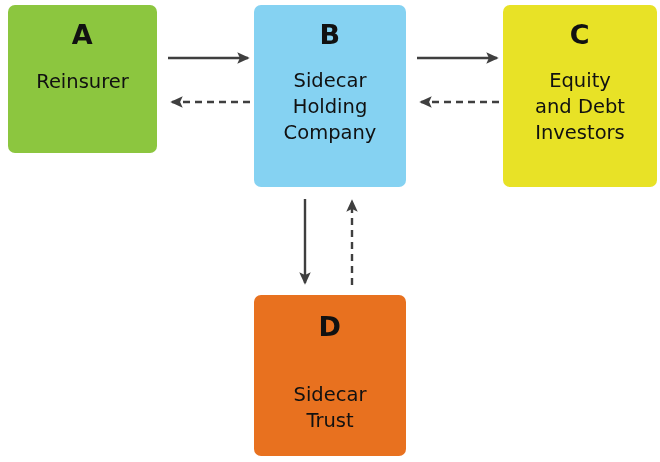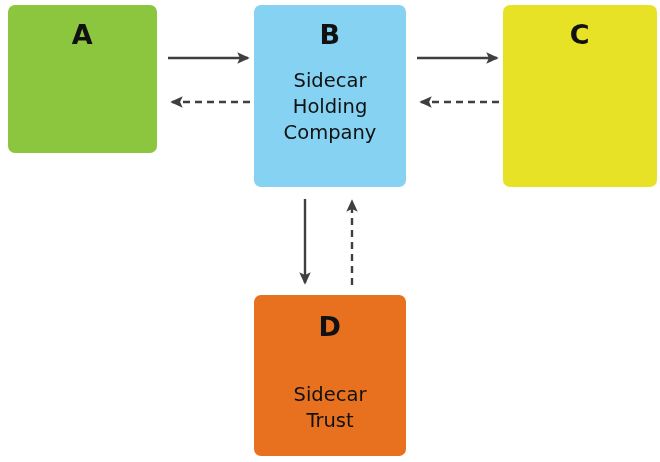--- a/index.html
+++ b/index.html
@@ -125,31 +125,35 @@
       <line x1="305" y1="199" x2="305" y2="283" stroke="#3F3F3F" stroke-width="2.4" marker-end="url(#arrowhead)"></line>
     </g>
 
     <g>
       <line x1="352" y1="285" x2="352" y2="201" stroke="#3F3F3F" stroke-width="2.4" stroke-dasharray="7 5" marker-end="url(#arrowhead)"></line>
     </g>
   </svg>
 
   <div class="node" id="node-a" style="background: rgb(140, 198, 63);">
     <div class="node-letter">A</div>
+    <div class="node-label">Reinsurer</div>
   </div>
 
   <div class="node" id="node-b" style="background: rgb(133, 210, 242);">
     <div class="node-letter">B</div>
     <div class="node-label">Sidecar
 Holding
 Company</div>
   </div>
 
   <div class="node" id="node-c" style="background: rgb(232, 226, 38);">
     <div class="node-letter">C</div>
+    <div class="node-label">Equity
+and Debt
+Investors</div>
   </div>
 
   <div class="node" id="node-d" style="background: rgb(232, 113, 31);">
     <div class="node-letter">D</div>
     <div class="node-label">Sidecar
 Trust</div>
   </div>
 
 </div>
 

